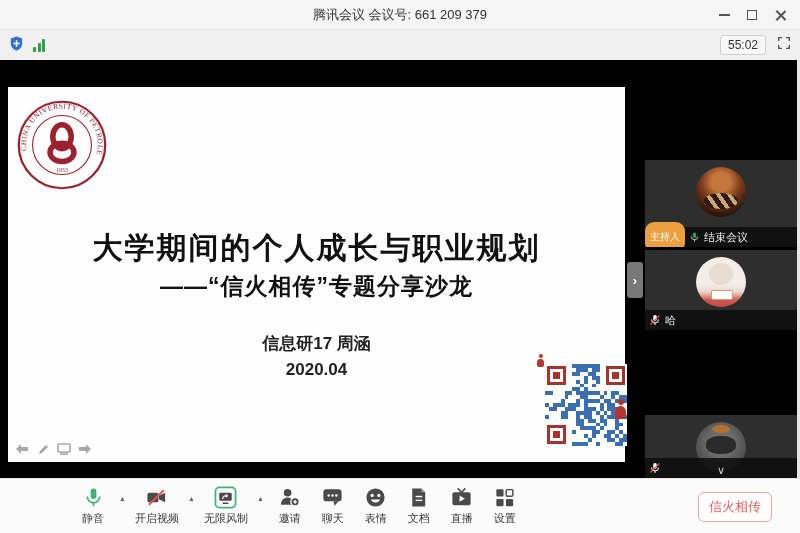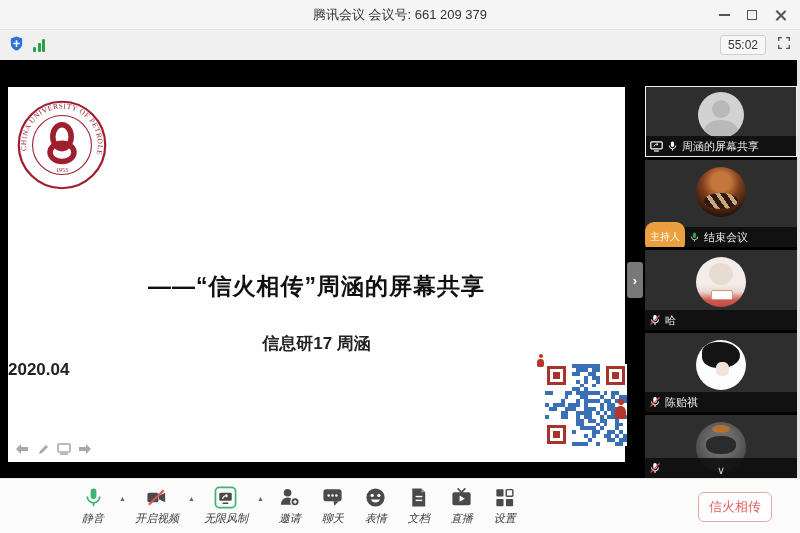--- a/index.html
+++ b/index.html
@@ -29,21 +29,21 @@
 
   
   .main { position:absolute; top:60px; left:0; width:800px; height:418px; background:#000; }
 
   .slide { position:absolute; left:8px; top:27px; width:617px; height:375px; background:#fefefe; }
   .slide-title { position:absolute; top:141px; left:0; width:100%; text-align:center;
                  font-size:30px; font-weight:800; color:#111; letter-spacing:2px; }
   .slide-subtitle { position:absolute; top:184px; left:0; width:100%; text-align:center;
                     font-size:23px; font-weight:700; color:#111; letter-spacing:1px; }
   .slide-presenter { position:absolute; top:245px; left:0; width:100%; text-align:center; font-size:17px; font-weight:600; color:#222; }
-  .slide-date { position:absolute; top:273px; left:0; width:100%; font-size:17px; font-weight:600; color:#222; }
+  .slide-date { position:absolute; top:273px; left:0; width:100%; text-align:center; font-size:17px; font-weight:600; color:#222; }
 
   .logo { position:absolute; left:8px; top:12px; width:92px; height:92px; }
 
   
   .qr { position:absolute; left:537px; top:277px; width:82px; height:82px; background:#fff; }
   .qr i { position:absolute; background:#3a6fb5; }
   .qr .finder { position:absolute; width:24%; height:24%; border:3px solid #a6342c; background:#fff; }
   .qr .finder::after { content:""; position:absolute; left:22%; top:22%; width:56%; height:56%; background:#a6342c; }
   .qr .f-tl { left:2%; top:2%; } .qr .f-tr { right:2%; top:2%; } .qr .f-bl { left:2%; bottom:2%; }
   .qr-person { position:absolute; }
@@ -93,21 +93,21 @@
   .namebar .pname { color:#eee; font-size:11px; white-space:nowrap; overflow:hidden; }
   .host-badge { background:#ec9f3e; color:#fff; font-size:10px; padding:8px 5px; border-radius:9px; flex:none; }
   .panel-scroll { position:absolute; left:50%; bottom:1px; transform:translateX(-50%); color:#ccc; font-size:11px; }
   .scrollbar { position:absolute; right:0; top:60px; width:3px; height:418px; background:#e6e6e6; }
 
   
   .toolbar { position:absolute; top:478px; left:0; width:800px; height:55px; background:#fbfbfb;
              border-top:1px solid #e8e8e8; display:flex; align-items:center; }
   .tb-group { display:flex; align-items:center; margin-left:76px; gap:9px; }
   .tb-btn { display:flex; flex-direction:column; align-items:center; gap:2px; cursor:pointer; min-width:34px; }
-  .tb-btn .lbl { font-size:11px; color:#3a3a3a; white-space:nowrap;font-style:italic; }
+  .tb-btn .lbl { font-size:11px; color:#3a3a3a; white-space:nowrap; }
   .caret { font-size:7px; color:#666; cursor:pointer; transform:translateY(-8px); }
   .end-btn { position:absolute; right:28px; top:13px; width:74px; height:30px; background:#fff;
              border:1px solid #eca5a5; border-radius:6px; color:#e35c5c; font-size:13px; cursor:pointer;
              font-family:inherit; }
 </style>
 </head>
 <body>
 
 <div class="titlebar">
   <span class="title">腾讯会议 会议号: 661 209 379</span>
@@ -158,21 +158,22 @@
           <path id="arcTop" d="M 12,58 A 39,39 0 1 1 88,58" fill="none"></path>
         </defs>
       <text font-size="8" fill="#9e1f2e" font-family="Liberation Serif, serif" letter-spacing="0.6">
         <textPath href="#arcTop" startOffset="2">CHINA UNIVERSITY OF PETROLEUM</textPath>
       </text>
       <ellipse cx="50" cy="41" rx="10" ry="13" fill="none" stroke="#9e1f2e" stroke-width="6"></ellipse>
       <ellipse cx="50" cy="58" rx="13" ry="10" fill="none" stroke="#9e1f2e" stroke-width="6"></ellipse>
       <text x="50" y="79" text-anchor="middle" font-size="6.5" fill="#9e1f2e" font-family="Liberation Serif, serif">1953</text>
     </svg>
 
-    <div class="slide-subtitle">——“信火相传”周涵的屏幕共享</div>
+    <div class="slide-title">大学期间的个人成长与职业规划</div>
+    <div class="slide-subtitle">——“信火相传”专题分享沙龙</div>
     <div class="slide-presenter">信息研17  周涵</div>
     <div class="slide-date">2020.04</div>
 
     <div class="qr">
       <span class="finder f-tl"></span>
       <span class="finder f-tr"></span>
       <span class="finder f-bl"></span>
     <i style="left:33.33%;top:0.00%;width:4.761904761904762%;height:4.761904761904762%"></i>
         <i style="left:38.10%;top:0.00%;width:4.761904761904762%;height:4.761904761904762%"></i>
         <i style="left:42.86%;top:0.00%;width:4.761904761904762%;height:4.761904761904762%"></i>
@@ -345,36 +346,20 @@
       </span>
     </div>
   </div>
 
   <div class="panel-tab">
     <span>›</span>
   </div>
 
   <div class="panel">
 
-    <div class="tile t1">
-      <div class="avatar a1"></div>
-      <div class="namebar">
-        <svg width="13" height="11" viewBox="0 0 13 11">
-            <rect x="0.8" y="0.8" width="11.4" height="7" rx="1" fill="none" stroke="#fff" stroke-width="1.2"></rect>
-            <path d="M4,5.5 C4.3,3.6 6,3 8,3.4 M8,3.4 L6.6,2.3 M8,3.4 L6.7,4.4" stroke="#fff" stroke-width="1" fill="none"></path>
-            <line x1="4" y1="10" x2="9" y2="10" stroke="#fff" stroke-width="1.2"></line>
-          </svg>
-        <svg width="11" height="12" viewBox="0 0 24 24">
-            <rect x="8.5" y="2" width="7" height="12" rx="3.5" fill="#fff"></rect>
-            <path d="M5,11 a7,7 0 0 0 14,0" fill="none" stroke="#fff" stroke-width="2"></path>
-            <line x1="12" y1="18" x2="12" y2="22" stroke="#fff" stroke-width="2"></line>
-          </svg>
-        <span class="pname">周涵的屏幕共享</span>
-      </div>
-    </div>
 
     <div class="tile t2">
       <div class="avatar a2"></div>
       <div class="namebar" style="padding-left:0;">
         <span class="host-badge">主持人</span>
         <svg width="11" height="12" viewBox="0 0 24 24">
             <rect x="8.5" y="2" width="7" height="12" rx="3.5" fill="#2ba245"></rect>
             <path d="M5,11 a7,7 0 0 0 14,0" fill="none" stroke="#cfcfcf" stroke-width="2"></path>
             <line x1="12" y1="18" x2="12" y2="22" stroke="#cfcfcf" stroke-width="2"></line>
           </svg>
@@ -388,32 +373,20 @@
         <svg width="12" height="12" viewBox="0 0 24 24">
             <rect x="8.5" y="2" width="7" height="12" rx="3.5" fill="#fff"></rect>
             <path d="M5,11 a7,7 0 0 0 14,0" fill="none" stroke="#fff" stroke-width="2"></path>
             <line x1="12" y1="18" x2="12" y2="22" stroke="#fff" stroke-width="2"></line>
             <line x1="3" y1="21" x2="21" y2="3" stroke="#e05353" stroke-width="2.6"></line>
           </svg>
         <span class="pname">哈</span>
       </div>
     </div>
 
-    <div class="tile t4">
-      <div class="avatar a4"></div>
-      <div class="namebar">
-        <svg width="12" height="12" viewBox="0 0 24 24">
-            <rect x="8.5" y="2" width="7" height="12" rx="3.5" fill="#fff"></rect>
-            <path d="M5,11 a7,7 0 0 0 14,0" fill="none" stroke="#fff" stroke-width="2"></path>
-            <line x1="12" y1="18" x2="12" y2="22" stroke="#fff" stroke-width="2"></line>
-            <line x1="3" y1="21" x2="21" y2="3" stroke="#e05353" stroke-width="2.6"></line>
-          </svg>
-        <span class="pname">陈贻祺</span>
-      </div>
-    </div>
 
     <div class="tile t5">
       <div class="avatar a5"></div>
       <div class="namebar">
         <svg width="12" height="12" viewBox="0 0 24 24">
             <rect x="8.5" y="2" width="7" height="12" rx="3.5" fill="#fff"></rect>
             <path d="M5,11 a7,7 0 0 0 14,0" fill="none" stroke="#fff" stroke-width="2"></path>
             <line x1="12" y1="18" x2="12" y2="22" stroke="#fff" stroke-width="2"></line>
             <line x1="3" y1="21" x2="21" y2="3" stroke="#e05353" stroke-width="2.6"></line>
           </svg>

